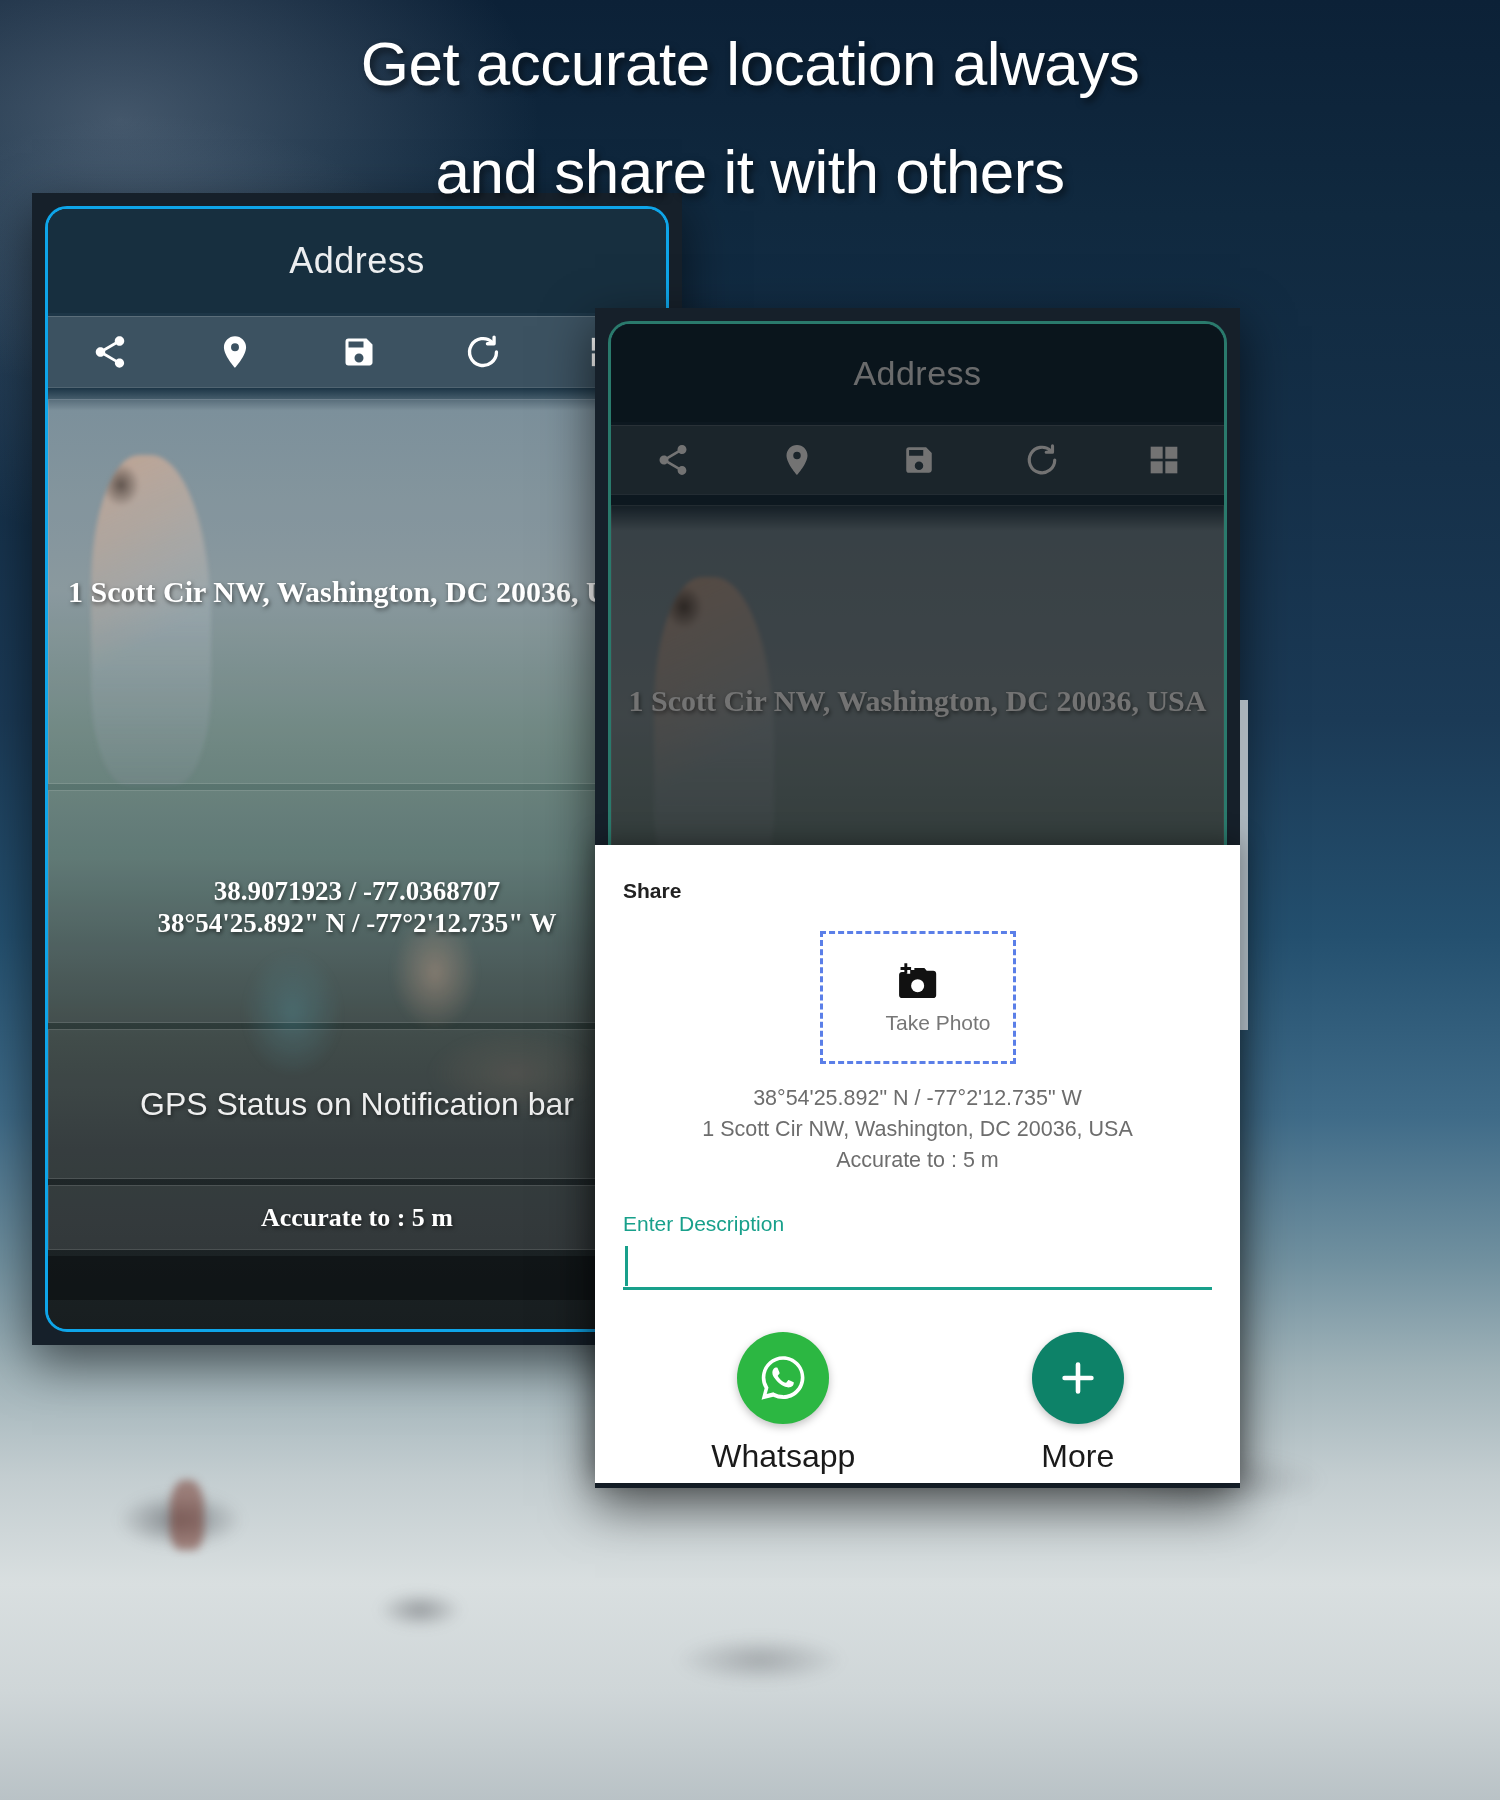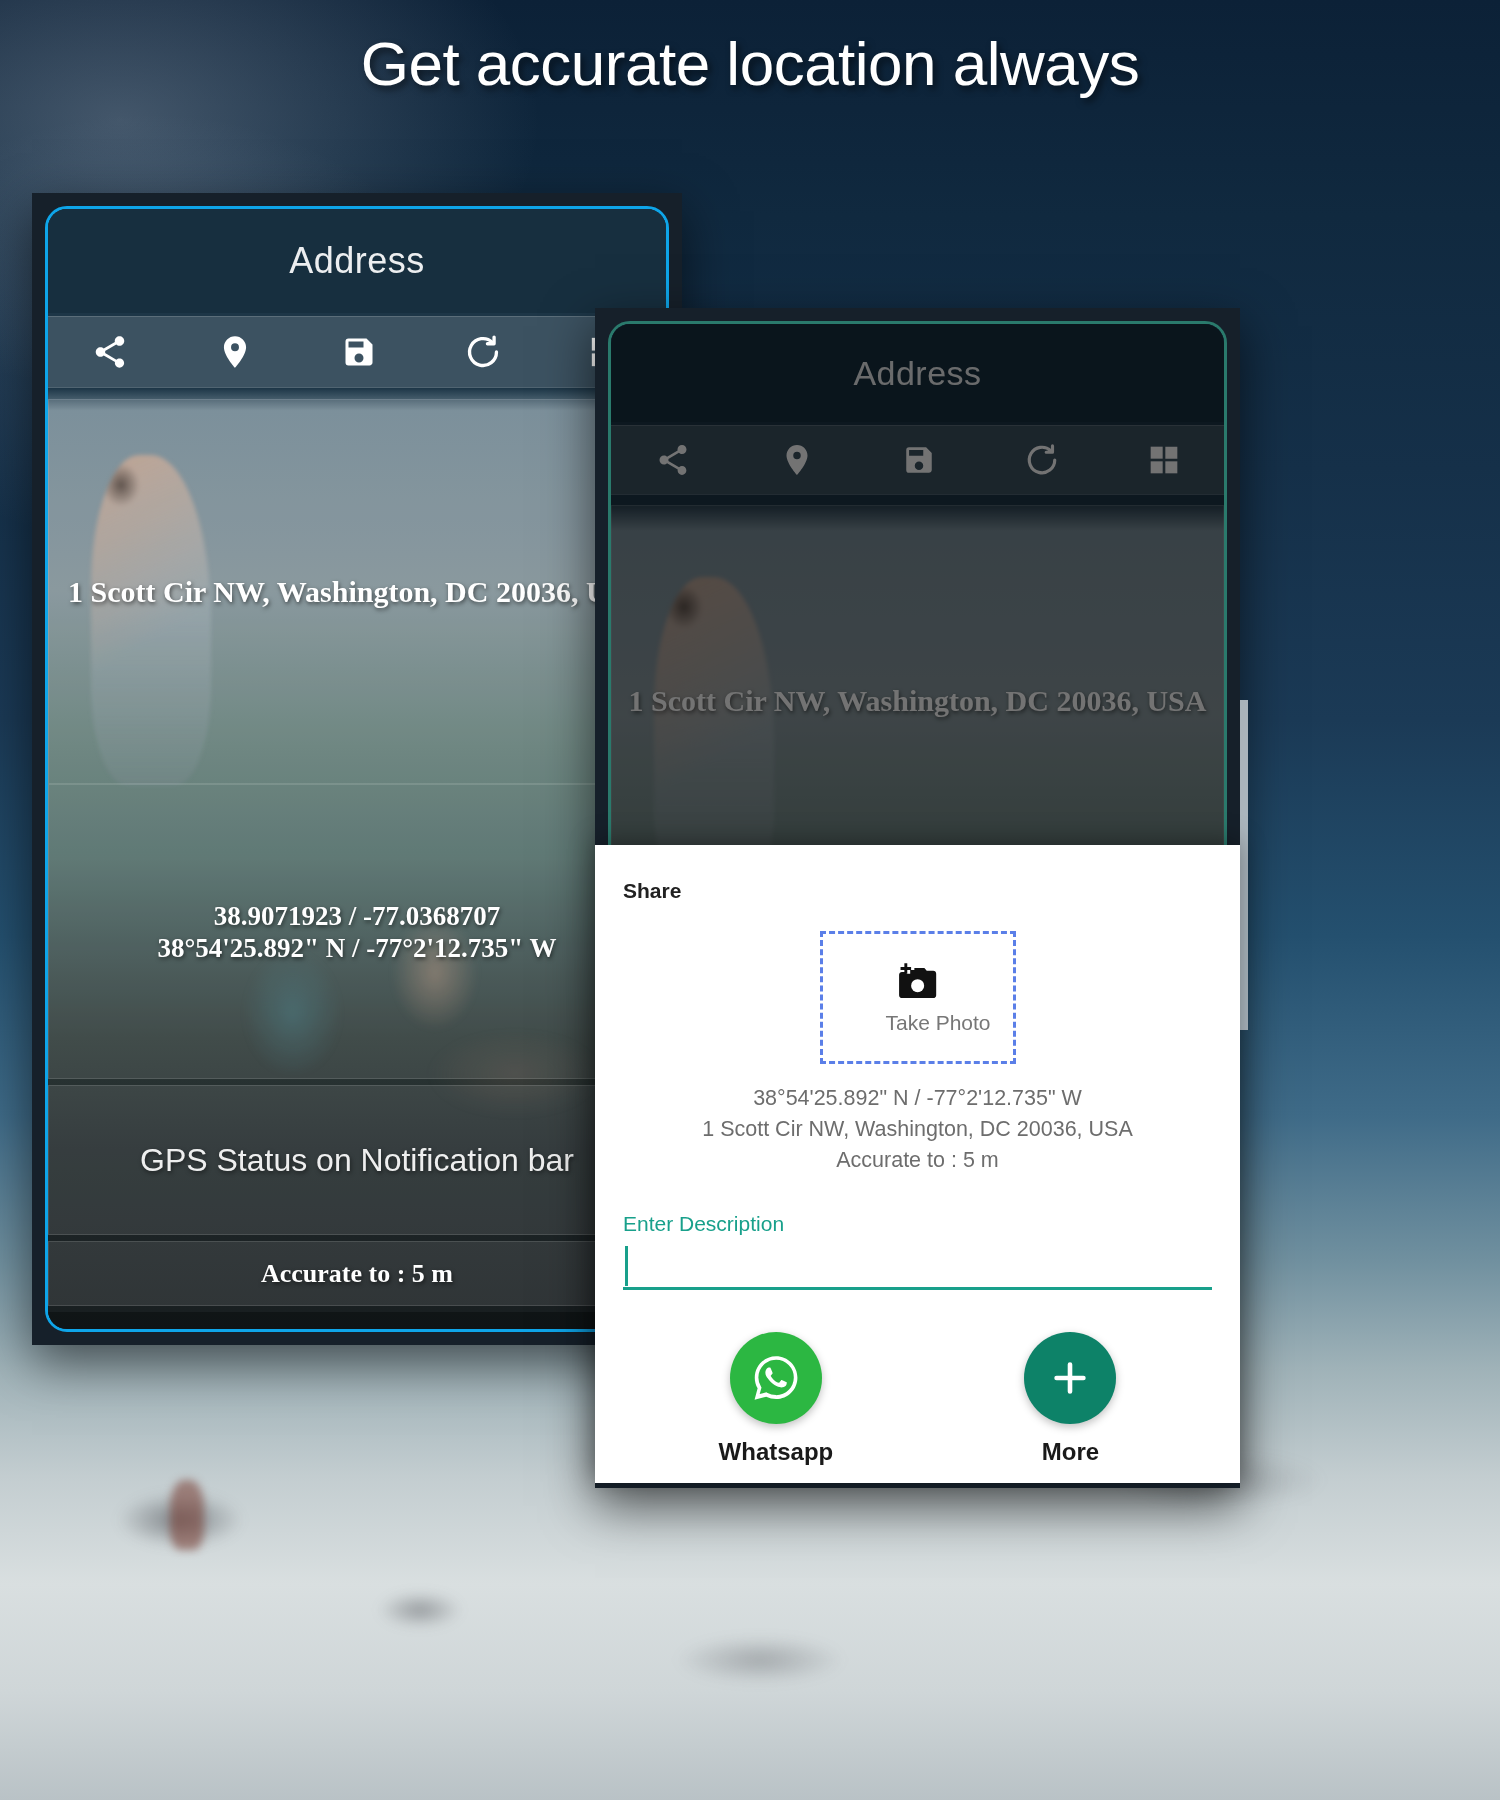--- a/index.html
+++ b/index.html
@@ -183,21 +183,21 @@
   #phone-left {
     left: 32px; top: 193px;
     width: 650px; height: 1152px;
     box-shadow: 0 18px 48px rgba(0,0,0,0.55);
     z-index: 10;
   }
   #phone-left .app-title-bar { height: 104px; line-height: 104px; font-size: 36px; }
   #phone-left .app-toolbar { height: 72px; margin-top: 3px; }
   #phone-left .lcard-address { height: 385px; margin-top: 11px; }
   #phone-left .lcard-address .serif-bold { font-size: 30px; line-height: 39px; padding: 0 6px; }
-  #phone-left .lcard-coords { height: 295px; }
+  #phone-left .lcard-coords { height: 233px; margin-top: 6px; }
   #phone-left .lcard-coords .serif-bold { font-size: 27px; line-height: 32px; }
   #phone-left .lcard-gps { height: 150px; margin-top: 6px; }
   #phone-left .lcard-gps .thin-light { font-size: 32px; }
   #phone-left .lcard-acc { height: 65px; margin-top: 6px; }
   #phone-left .lcard-acc .serif-bold { font-size: 26px; }
   #phone-left .dots-row { height: 44px; margin-top: 6px; gap: 11px; }
 
   
   #phone-right {
     left: 595px; top: 308px;
@@ -292,41 +292,42 @@
     align-items: flex-start;
     margin-top: 42px;
   }
   .target { display: flex; flex-direction: column; align-items: center; gap: 14px; }
   .target-circle {
     width: 92px; height: 92px;
     border-radius: 50%;
     display: flex; align-items: center; justify-content: center;
     box-shadow: 0 3px 8px rgba(0,0,0,0.25);
   }
-  .target-label { font-size: 24px; color: #1a1a1a; font-weight: bold; }
+  .target-label { font-size: 32px; color: #1a1a1a; }
 
   
   #right-sliver {
     position: absolute;
     left: 1240px; top: 700px;
     width: 8px; height: 330px;
     background: rgba(220,225,228,0.75);
     z-index: 25;
   }
 </style>
 </head>
 <body>
 
 <div id="bg">
   <div id="bg-rocks"></div>
   <div id="bg-figure"></div>
 </div>
 
 <div id="headline">
   <div>Get accurate location always</div>
+  <div>and share it with others</div>
 </div>
 
 <div class="phone" id="phone-left">
   <div class="phone-inner">
     <div class="app-photo"></div>
 
     <div class="app-title-bar">Address</div>
 
     <div class="app-toolbar">
       <span class="tb-icon">

